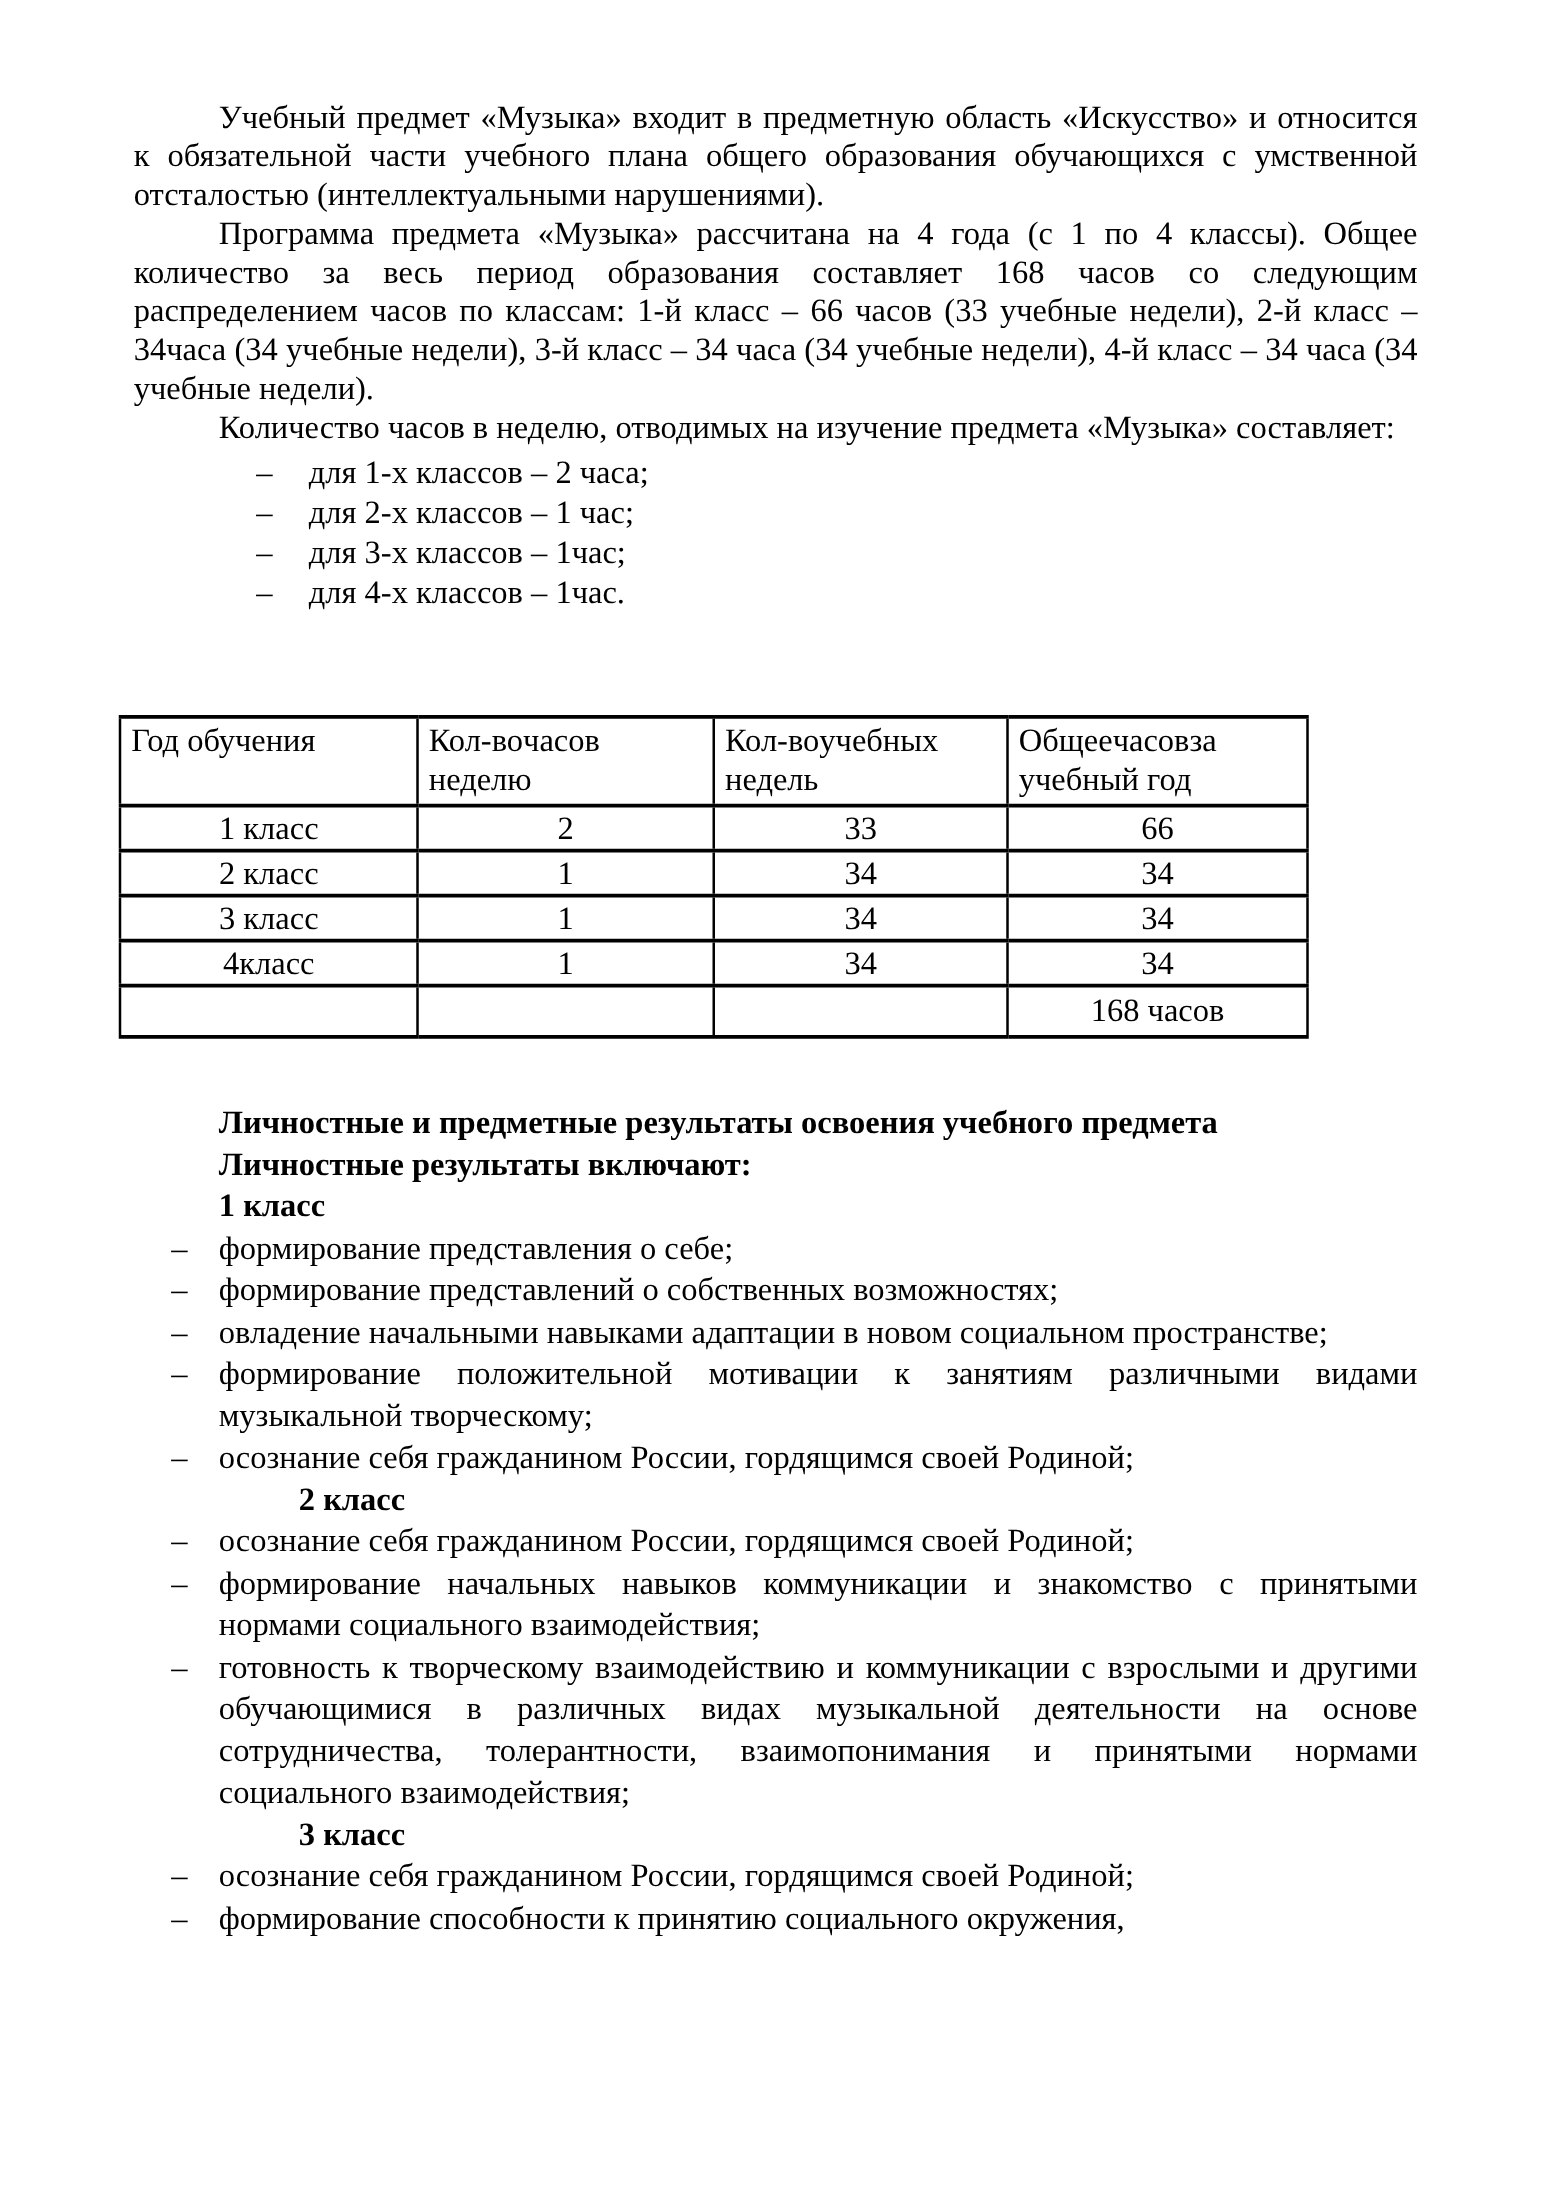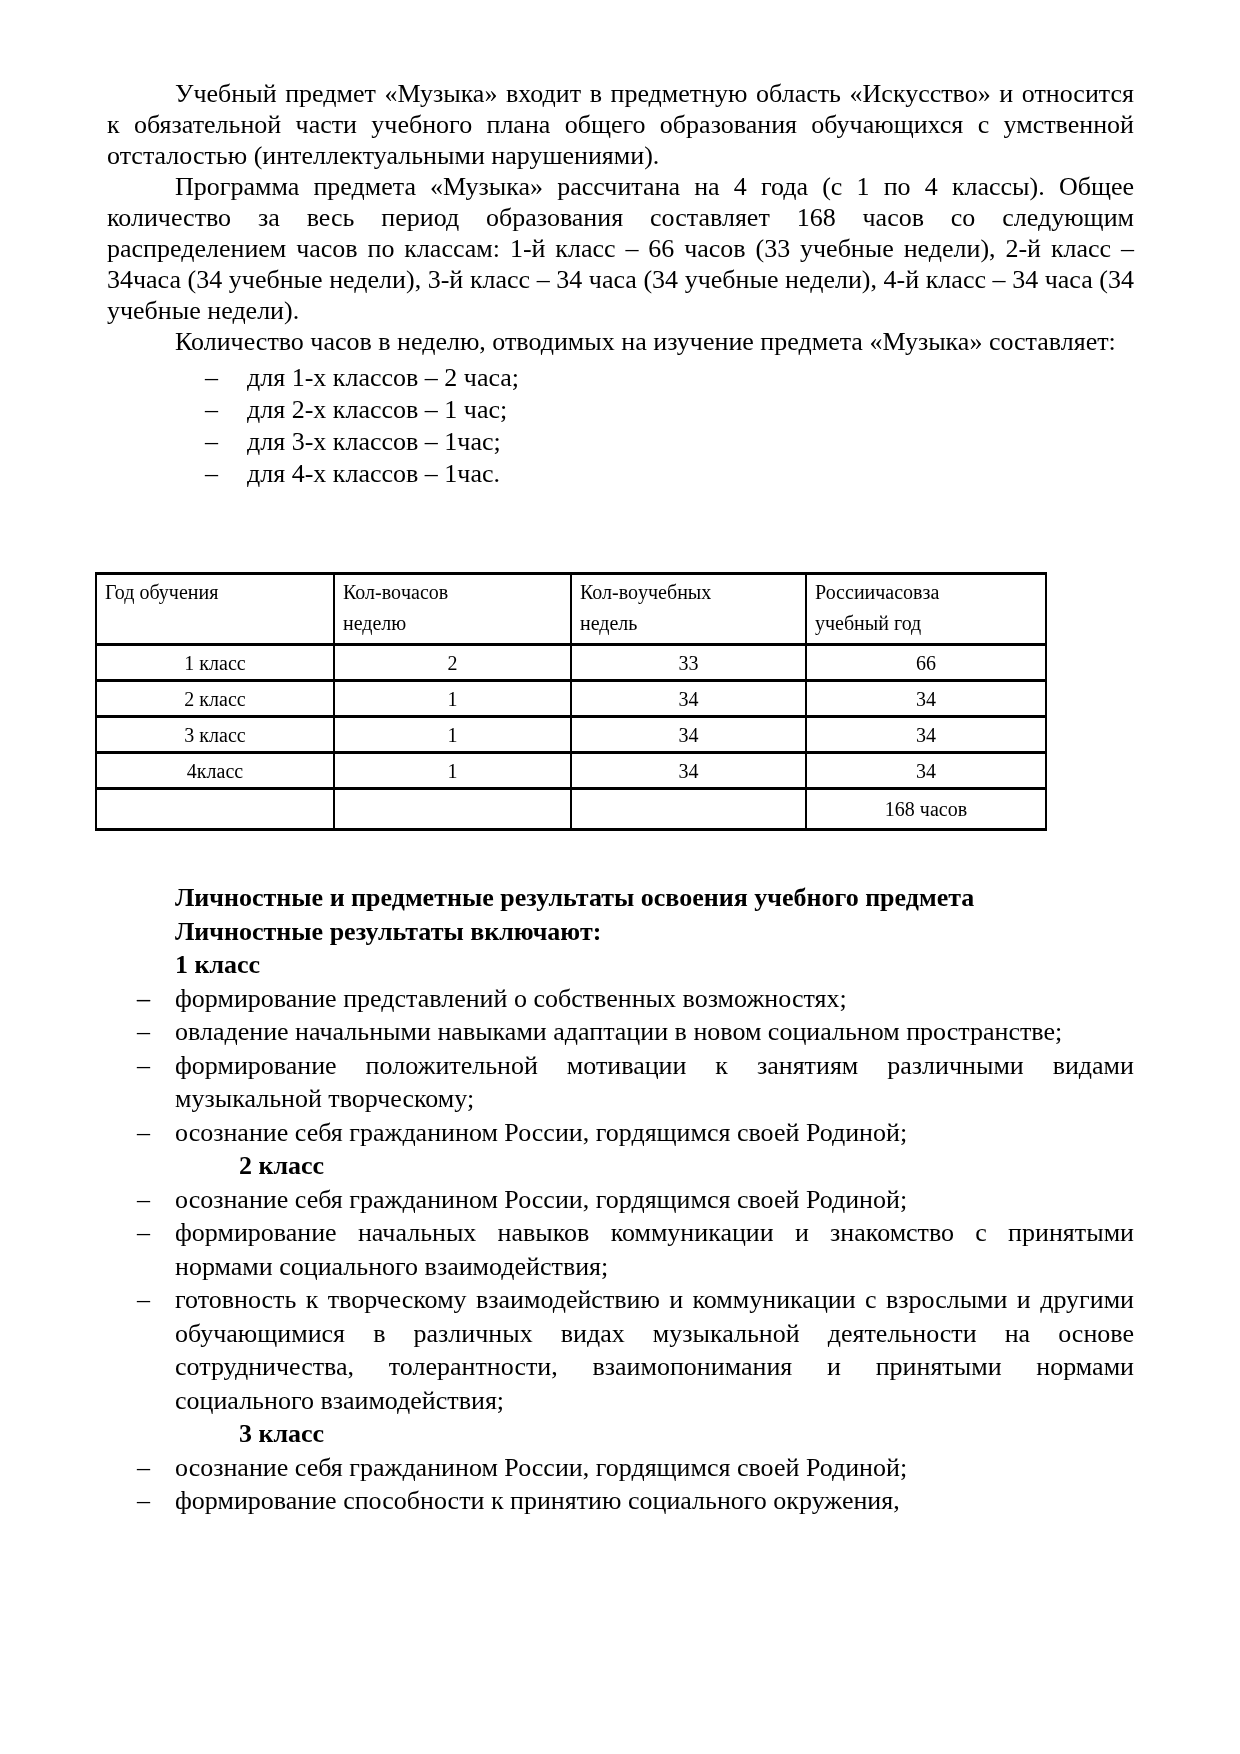--- a/index.html
+++ b/index.html
@@ -38,21 +38,21 @@
   }
   table.hours-table col.c1 { width: 238px; }
   table.hours-table col.c2 { width: 237px; }
   table.hours-table col.c3 { width: 235px; }
   table.hours-table col.c4 { width: 240px; }
   .hours-table th, .hours-table td {
     border: 2px solid #000;
     border-top-width: 3px;
     border-bottom-width: 3px;
     font-weight: normal;
-    font-size: 20px;
+    font-size: 26px;
   }
   .hours-table th {
     text-align: left;
     vertical-align: top;
     padding: 2px 8px 4px 8px;
     line-height: 31px;
     height: 60px;
   }
   .hours-table td {
     text-align: center;
@@ -112,21 +112,21 @@
           </th>
           <th>
             <div class="jline">
               <span>Кол-во</span>
               <span>учебных</span>
             </div>
             <div>недель</div>
           </th>
           <th>
             <div class="jline">
-              <span>России</span>
+              <span>Общее</span>
               <span>часов</span>
               <span>за</span>
             </div>
             <div>учебный год</div>
           </th>
         </tr>
       </thead>
     <tbody>
         <tr>
           <td>1 класс</td>
@@ -159,21 +159,21 @@
           <td>168 часов</td>
         </tr>
       </tbody>
   </table>
 
   <div class="results">
     <p class="rhead">Личностные и предметные результаты освоения учебного предмета</p>
     <p class="rhead">Личностные результаты включают:</p>
     <div>
         <p class="sec-title" style="margin: 0px 0px 0px 68px;">1 класс</p>
-        <div class="rli"><span class="dash">–</span></div>
+        <div class="rli"><span class="dash">–</span><span>формирование представления о себе;</span></div>
         <div class="rli"><span class="dash">–</span><span>формирование представлений о собственных возможностях;</span></div>
         <div class="rli"><span class="dash">–</span><span>овладение начальными навыками адаптации в новом социальном пространстве;</span></div>
         <div class="rli"><span class="dash">–</span><span>формирование положительной мотивации к занятиям различными видами музыкальной творческому;</span></div>
         <div class="rli"><span class="dash">–</span><span>осознание себя гражданином России, гордящимся своей Родиной;</span></div>
         <p class="sec-title deep" style="margin: 0px 0px 0px 132px;">2 класс</p>
         <div class="rli"><span class="dash">–</span><span>осознание себя гражданином России, гордящимся своей Родиной;</span></div>
         <div class="rli"><span class="dash">–</span><span>формирование начальных навыков коммуникации и знакомство с принятыми нормами социального взаимодействия;</span></div>
         <div class="rli"><span class="dash">–</span><span>готовность к творческому взаимодействию и коммуникации с взрослыми и другими обучающимися в различных видах музыкальной деятельности на основе сотрудничества, толерантности, взаимопонимания и принятыми нормами социального взаимодействия;</span></div>
         <p class="sec-title deep" style="margin: 0px 0px 0px 132px;">3 класс</p>
         <div class="rli"><span class="dash">–</span><span>осознание себя гражданином России, гордящимся своей Родиной;</span></div>

